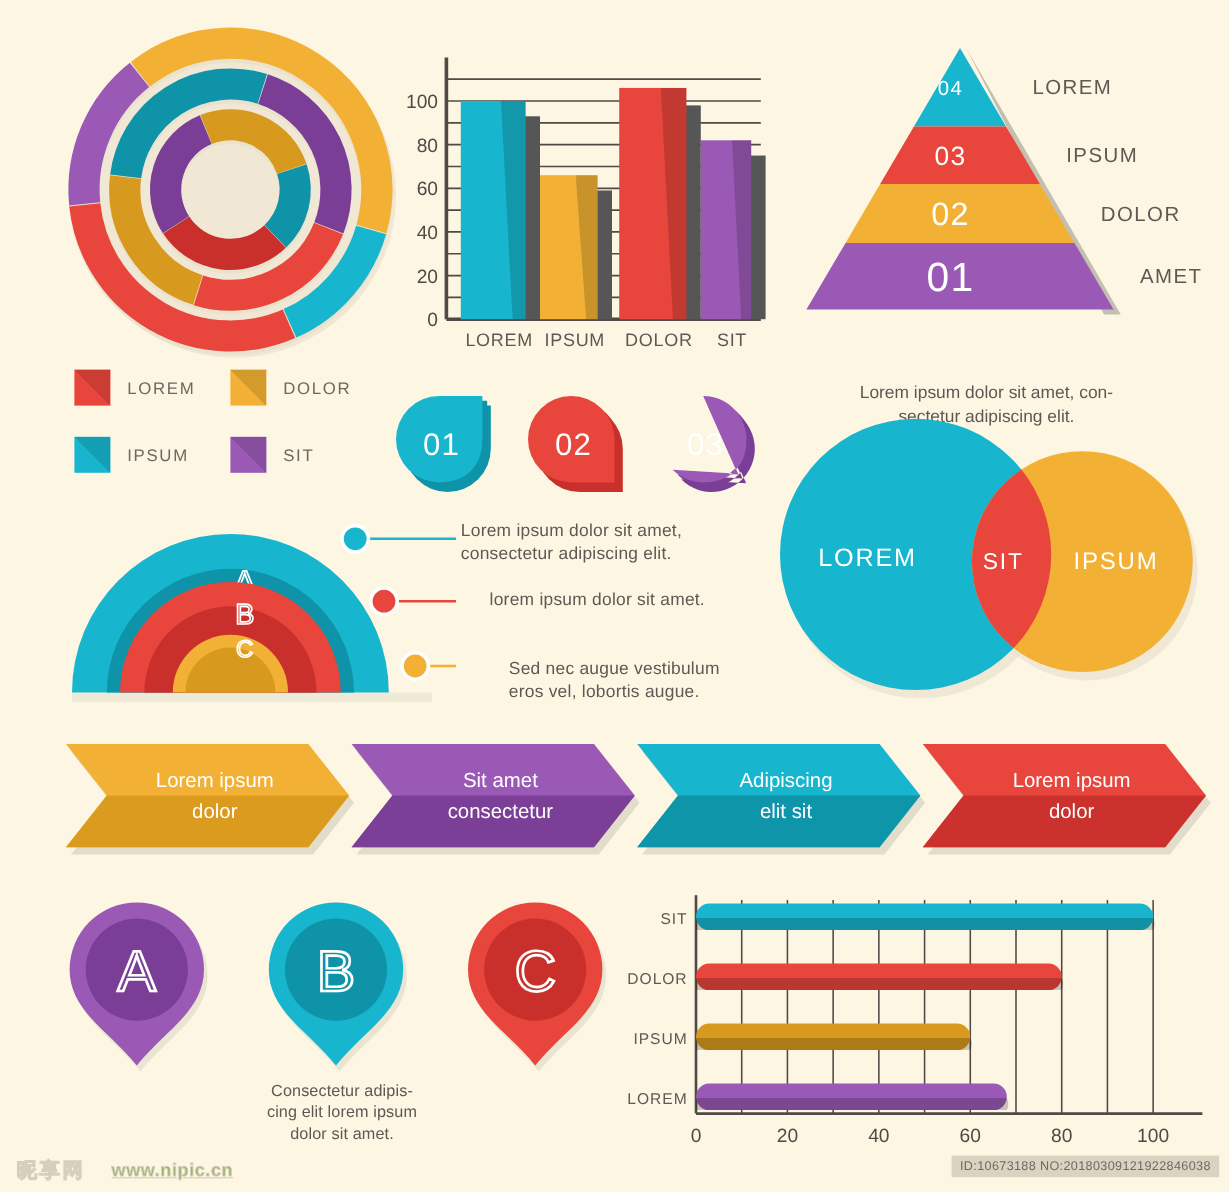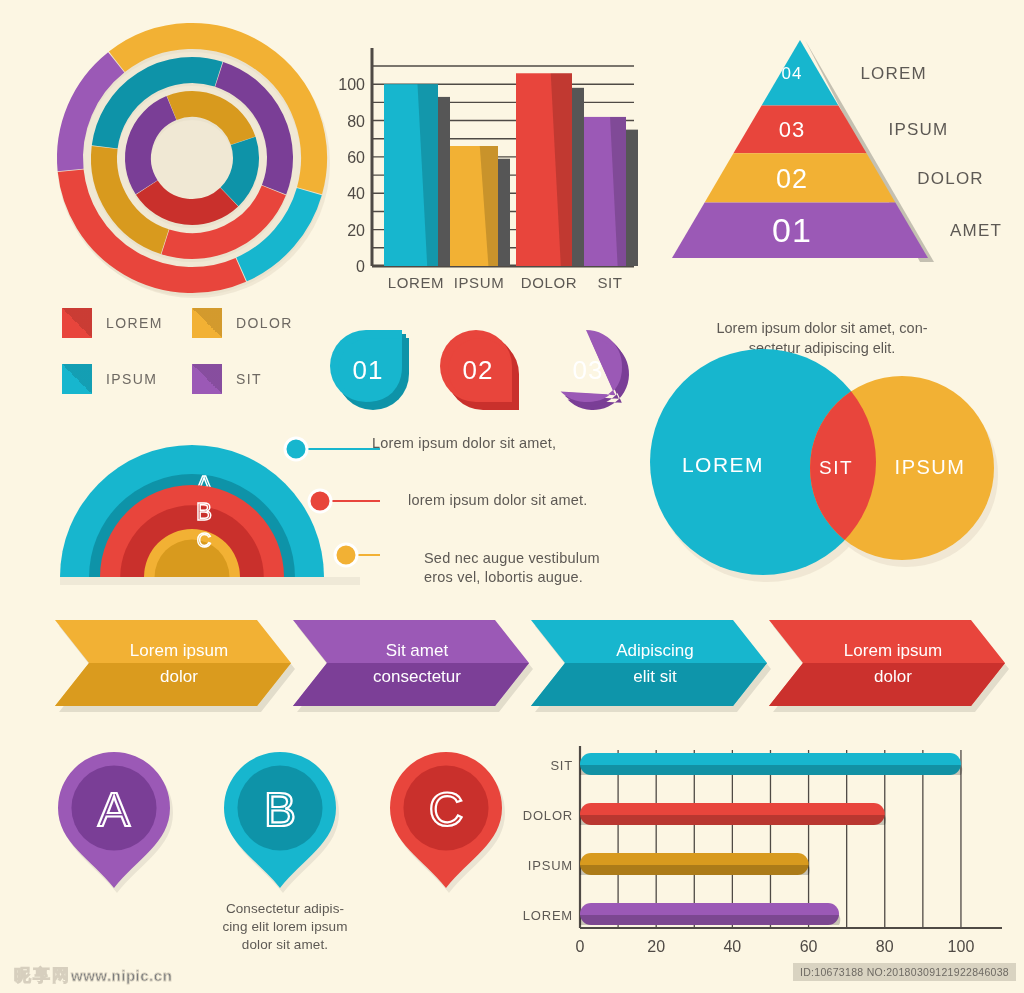--- a/index.html
+++ b/index.html
@@ -26,22 +26,22 @@
   
   .callout-txt{font-size:14.5px;line-height:19px;color:#5d5954;letter-spacing:.2px;}
   .cap{font-size:13.5px;line-height:18px;color:#5d5954;text-align:center;letter-spacing:.1px;}
   .pyr-cap{font-size:14.5px;line-height:20px;color:#5d5954;text-align:center;margin-top:40px;}
 
   
   .wm{position:absolute;left:14px;bottom:6px;display:flex;align-items:center;opacity:.55;}
   .wm-cn{font-size:17px;font-weight:bold;color:#ffffff;
     -webkit-text-stroke:1px #b9b1a0;letter-spacing:2px;
     font-family:"DejaVu Sans", sans-serif;}
-  .wm-url{font-size:15px;font-weight:bold;color:#0f172a;
-    -webkit-text-stroke:.8px #b9b1a0;margin-left:0;letter-spacing:.5px;}
+  .wm-url{font-size:15px;font-weight:bold;color:#4d7c0f;
+    -webkit-text-stroke:.8px #b9b1a0;margin-left:22px;letter-spacing:.5px;text-decoration:underline;}
   .idbox{position:absolute;right:8px;bottom:12px;background:rgba(206,199,182,.75);
     color:#6e6a63;font-size:10.5px;padding:3px 7px;letter-spacing:.3px;
     font-family:"Liberation Sans", sans-serif;}
 </style>
 </head>
 <body>
 
 <div class="stage">
 
   <svg class="abs" style="left:52px;top:18px;" width="280" height="280" viewBox="0 0 280 280">
@@ -188,22 +188,23 @@
     <g id="conn-g">
         <line x1="26" y1="24" x2="110" y2="24" stroke="#17B6CE" stroke-width="2"></line>
         <circle cx="26" cy="24" r="11" fill="#17B6CE" stroke="#ffffff" stroke-width="3"></circle>
         <line x1="50" y1="76" x2="110" y2="76" stroke="#E8453C" stroke-width="2"></line>
         <circle cx="50" cy="76" r="11" fill="#E8453C" stroke="#ffffff" stroke-width="3"></circle>
         <line x1="76" y1="130" x2="110" y2="130" stroke="#F2B134" stroke-width="2"></line>
         <circle cx="76" cy="130" r="11" fill="#F2B134" stroke="#ffffff" stroke-width="3"></circle>
       </g>
   </svg>
 
-  <div class="abs callout-txt" style="left:372px;top:434px;width:250px;">
+  <div class="abs callout-txt" style="left:384px;top:434px;width:250px;">
     <div>Lorem ipsum dolor sit amet,</div>
+    <div>consectetur adipiscing elit.</div>
   </div>
   <div class="abs callout-txt" style="left:408px;top:491px;width:250px;">
     <div>lorem ipsum dolor sit amet.</div>
   </div>
   <div class="abs callout-txt" style="left:424px;top:549px;width:250px;">
     <div>Sed nec augue vestibulum</div>
     <div>eros vel, lobortis augue.</div>
   </div>
 
   <svg class="abs" style="left:640px;top:332px;" width="380" height="272" viewBox="0 0 380 272">

